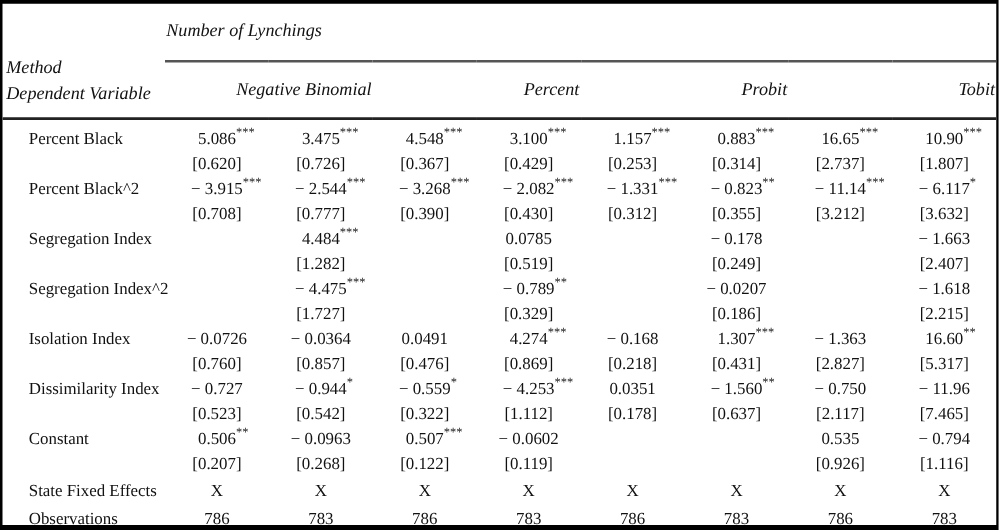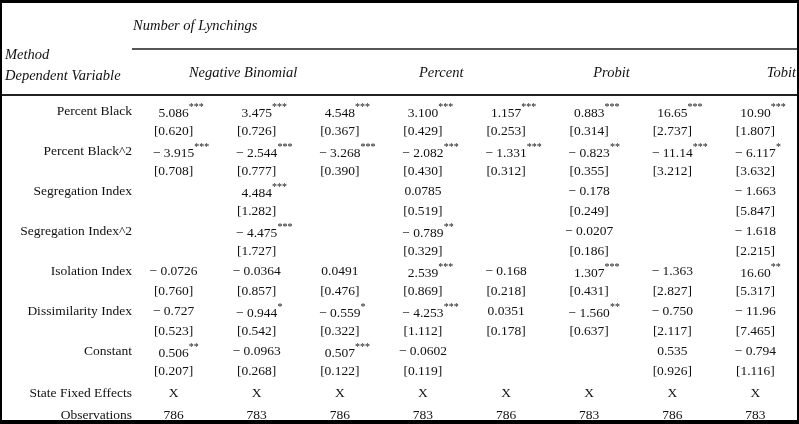--- a/index.html
+++ b/index.html
@@ -53,22 +53,22 @@
   }
   
   tbody td {
     height: 20px;
     padding: 0;
     white-space: nowrap;
     overflow: visible;
   }
   tbody tr:first-child td { padding-top: 5px; }
   td.lbl {
-    text-align: right;
-    padding-left: 3px;
+    text-align: left;
+    padding-left: 21px;
   }
   td.num {
     text-align: center;
   }
   sup.stars {
     display: inline-block;
     width: 0;
     white-space: nowrap;
     font-size: 10px;
     position: relative;
@@ -167,21 +167,21 @@
         </tr>
         <tr>
           <td class="lbl"></td>
           <td class="num"></td>
           <td class="num">[1.282]</td>
           <td class="num"></td>
           <td class="num">[0.519]</td>
           <td class="num"></td>
           <td class="num">[0.249]</td>
           <td class="num"></td>
-          <td class="num">[5.847]</td>
+          <td class="num">[2.407]</td>
         </tr>
         <tr>
           <td class="lbl">Segregation Index^2</td>
           <td class="num"></td>
           <td class="num"><span>− 4.475</span><sup class="stars">***</sup></td>
           <td class="num"></td>
           <td class="num"><span>− 0.789</span><sup class="stars">**</sup></td>
           <td class="num"></td>
           <td class="num"><span>− 0.0207</span></td>
           <td class="num"></td>
@@ -196,21 +196,21 @@
           <td class="num"></td>
           <td class="num">[0.186]</td>
           <td class="num"></td>
           <td class="num">[2.215]</td>
         </tr>
         <tr>
           <td class="lbl">Isolation Index</td>
           <td class="num"><span>− 0.0726</span></td>
           <td class="num"><span>− 0.0364</span></td>
           <td class="num"><span>0.0491</span></td>
-          <td class="num"><span>2.539</span><sup class="stars">***</sup></td>
+          <td class="num"><span>4.274</span><sup class="stars">***</sup></td>
           <td class="num"><span>− 0.168</span></td>
           <td class="num"><span>1.307</span><sup class="stars">***</sup></td>
           <td class="num"><span>− 1.363</span></td>
           <td class="num"><span>16.60</span><sup class="stars">**</sup></td>
         </tr>
         <tr>
           <td class="lbl"></td>
           <td class="num">[0.760]</td>
           <td class="num">[0.857]</td>
           <td class="num">[0.476]</td>

